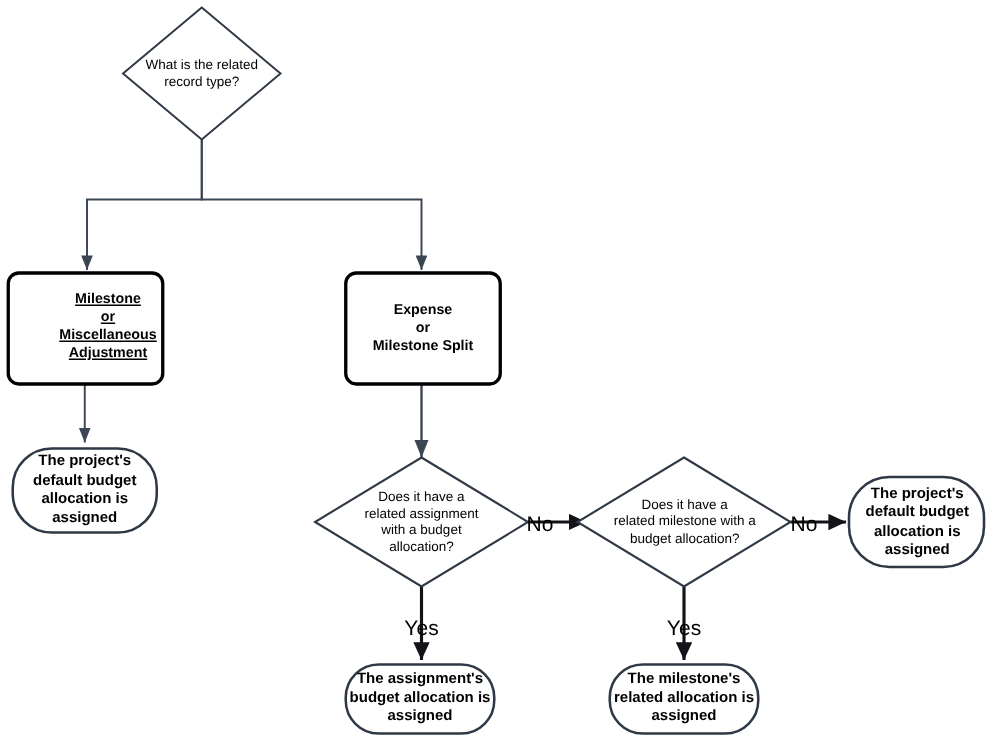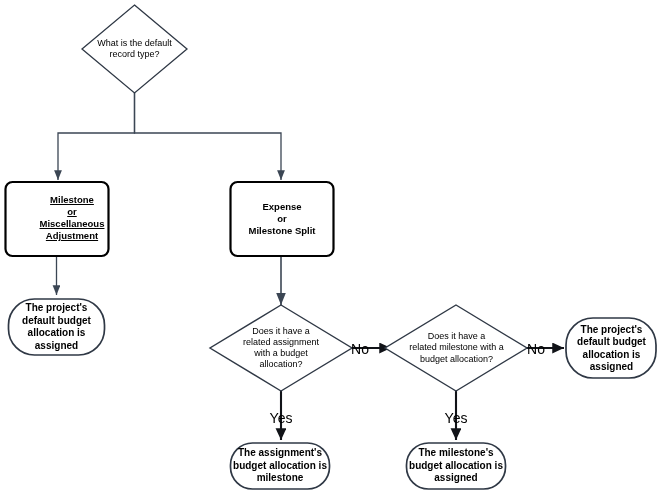--- a/index.html
+++ b/index.html
@@ -97,21 +97,21 @@
 
     <polygon points="456,305 527,348 456,391 385,348" fill="#ffffff" stroke="#2f3845" stroke-width="1.4"></polygon>
 
     <rect x="566" y="318" width="90" height="60" rx="27" ry="27" fill="#ffffff" stroke="#2f3845" stroke-width="1.7"></rect>
 
     <rect x="230.5" y="443" width="99" height="46" rx="22" ry="22" fill="#ffffff" stroke="#2f3845" stroke-width="1.7"></rect>
 
     <rect x="406.5" y="443" width="99" height="46" rx="22" ry="22" fill="#ffffff" stroke="#2f3845" stroke-width="1.7"></rect>
   </svg>
 
-  <div class="node-text dec-text" style="left:82px; top:24px; width:105px; height:50px;">What is the default
+  <div class="node-text dec-text" style="left:82px; top:24px; width:105px; height:50px;">What is the related
 record type?</div>
 
   <div class="node-text proc-text" style="left:21px; top:184px; width:102px; height:68px;text-decoration:underline;">Milestone
 or
 Miscellaneous
 Adjustment</div>
 
   <div class="node-text proc-text" style="left:231px; top:184px; width:102px; height:70px;">Expense
 or
 Milestone Split</div>
@@ -130,24 +130,24 @@
 related milestone with a
 budget allocation?</div>
 
   <div class="node-text term-text" style="left:567px; top:320px; width:89px; height:57px;">The project's
 default budget
 allocation is
 assigned</div>
 
   <div class="node-text term-text" style="left:231px; top:444px; width:98px; height:44px;">The assignment's
 budget allocation is
-milestone</div>
+assigned</div>
 
   <div class="node-text term-text" style="left:407px; top:444px; width:98px; height:44px;">The milestone's
-budget allocation is
+related allocation is
 assigned</div>
 
   <div class="edge-label" style="left:348px; top:341px; width:24px;">No</div>
 
   <div class="edge-label" style="left:269px; top:410px; width:24px;">Yes</div>
 
   <div class="edge-label" style="left:524px; top:341px; width:24px;">No</div>
 
   <div class="edge-label" style="left:444px; top:410px; width:24px;">Yes</div>
 

